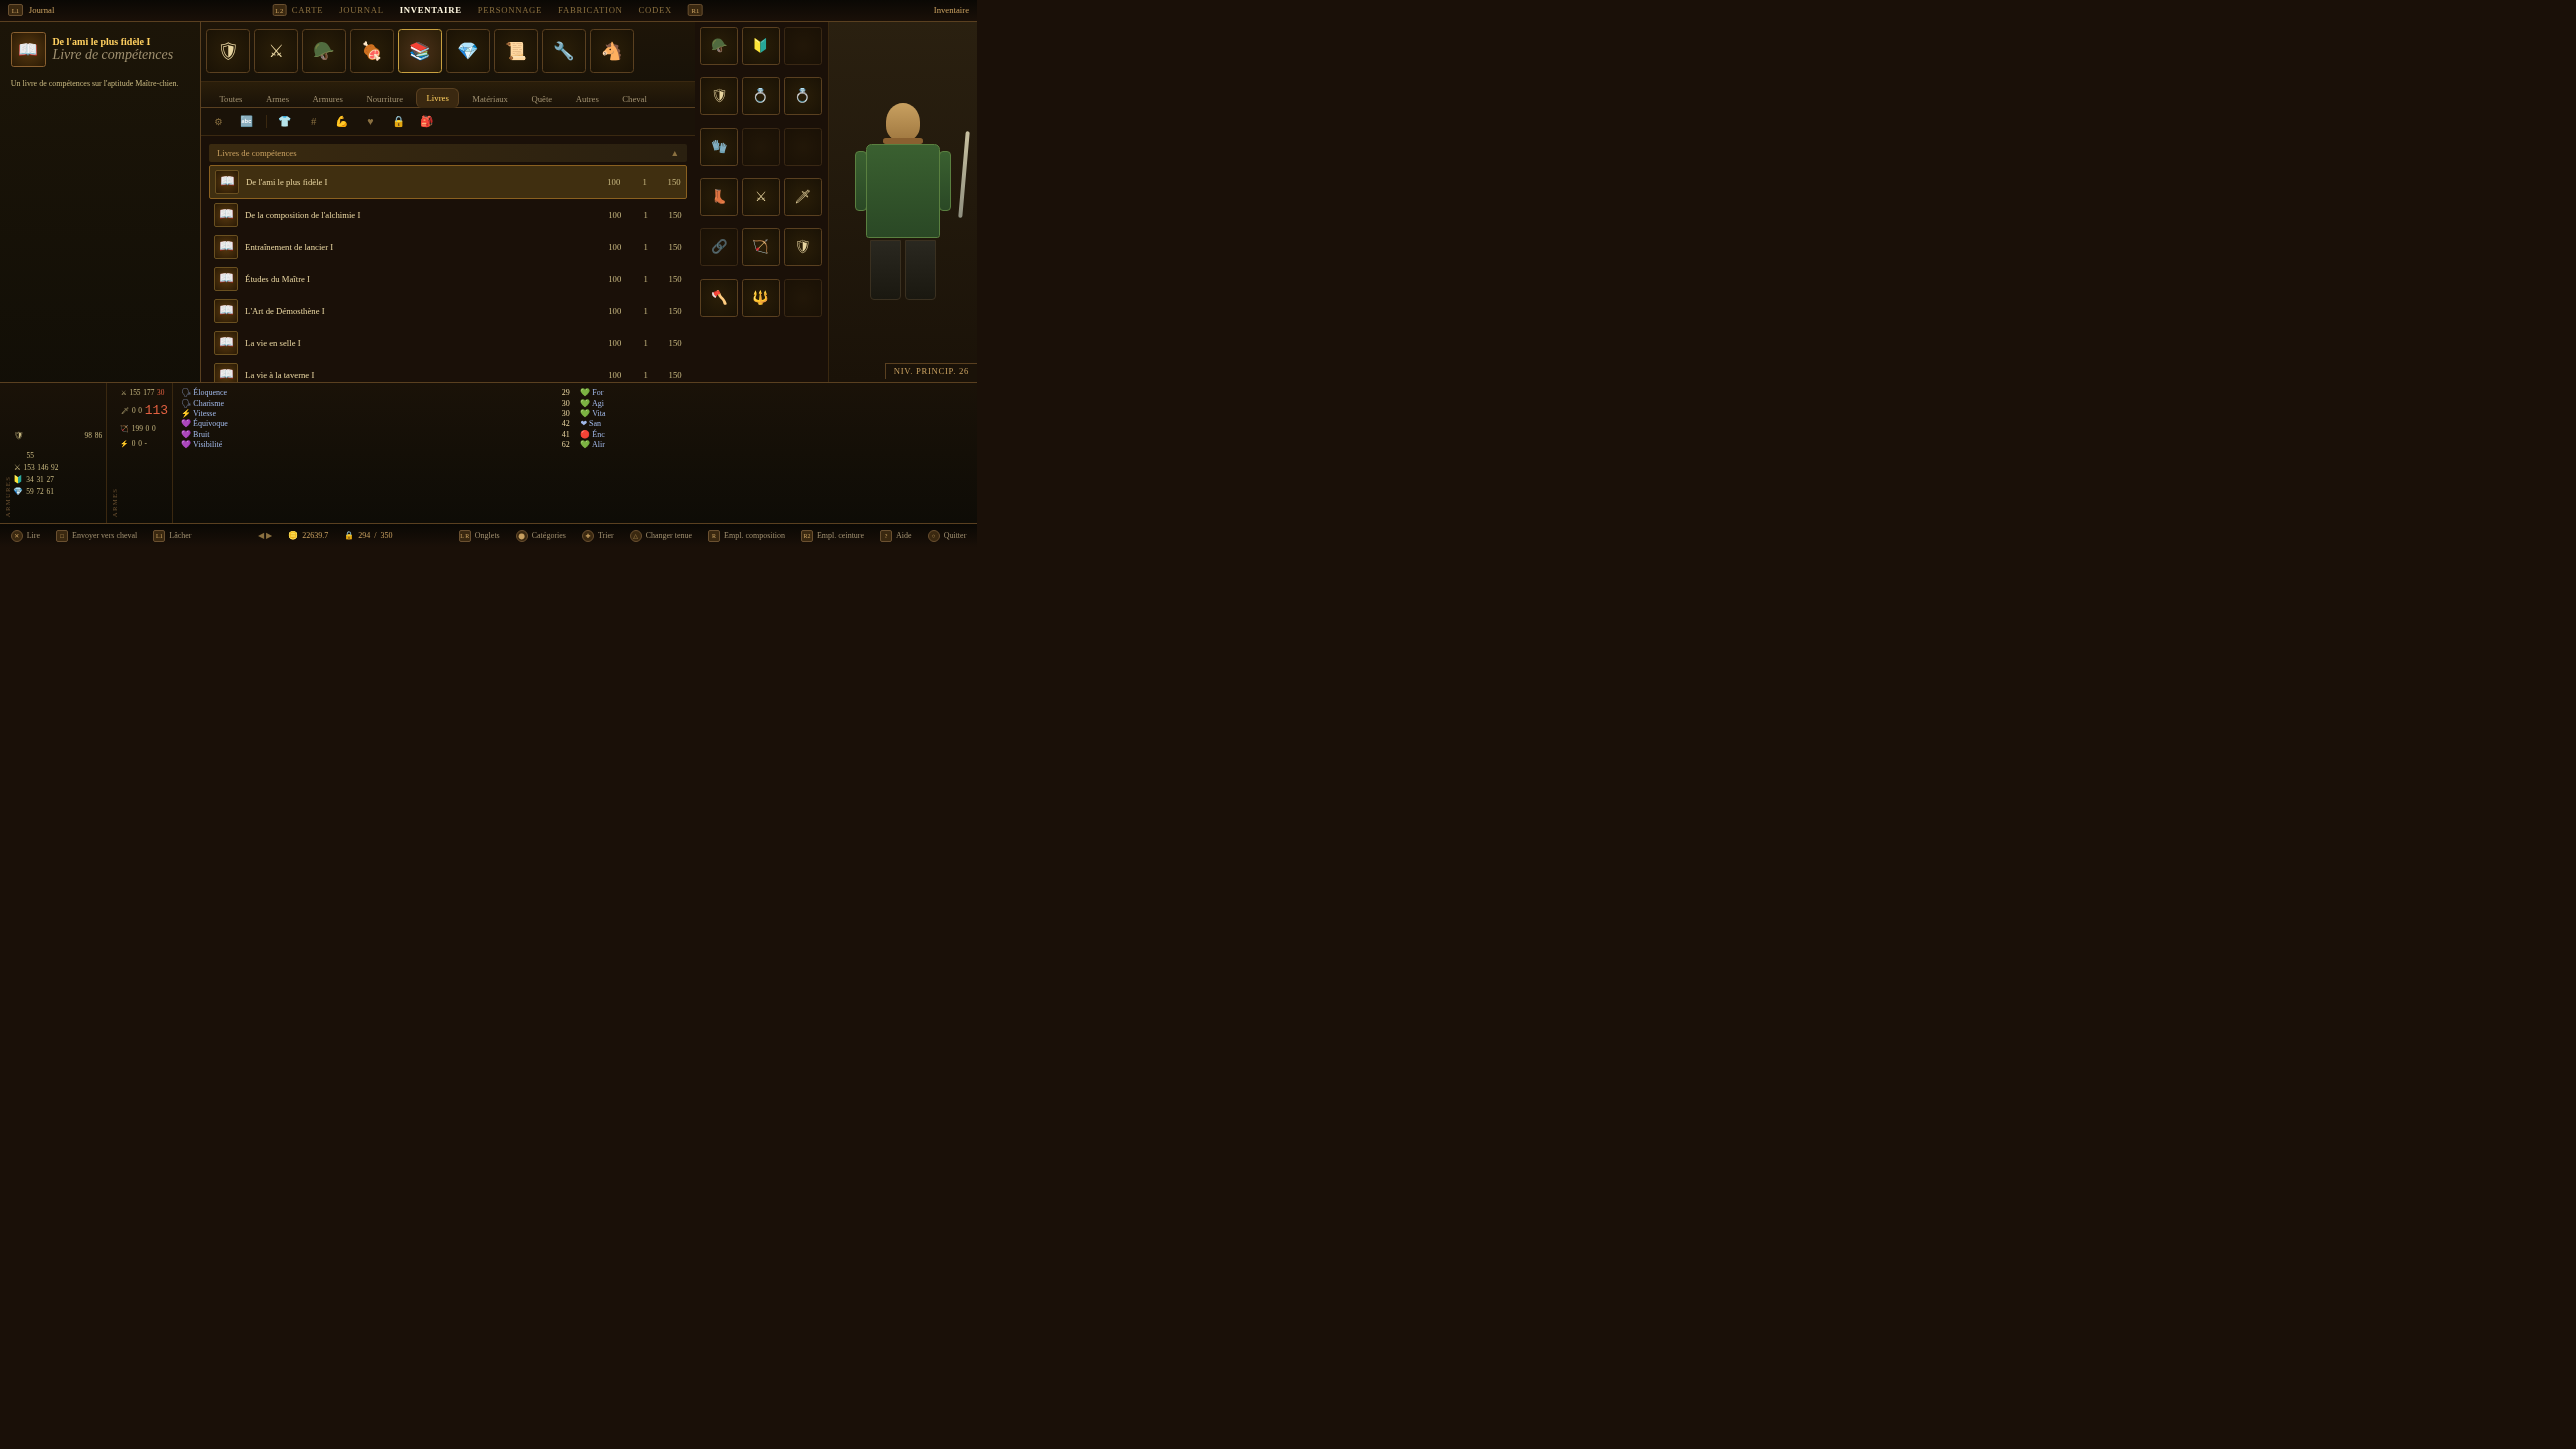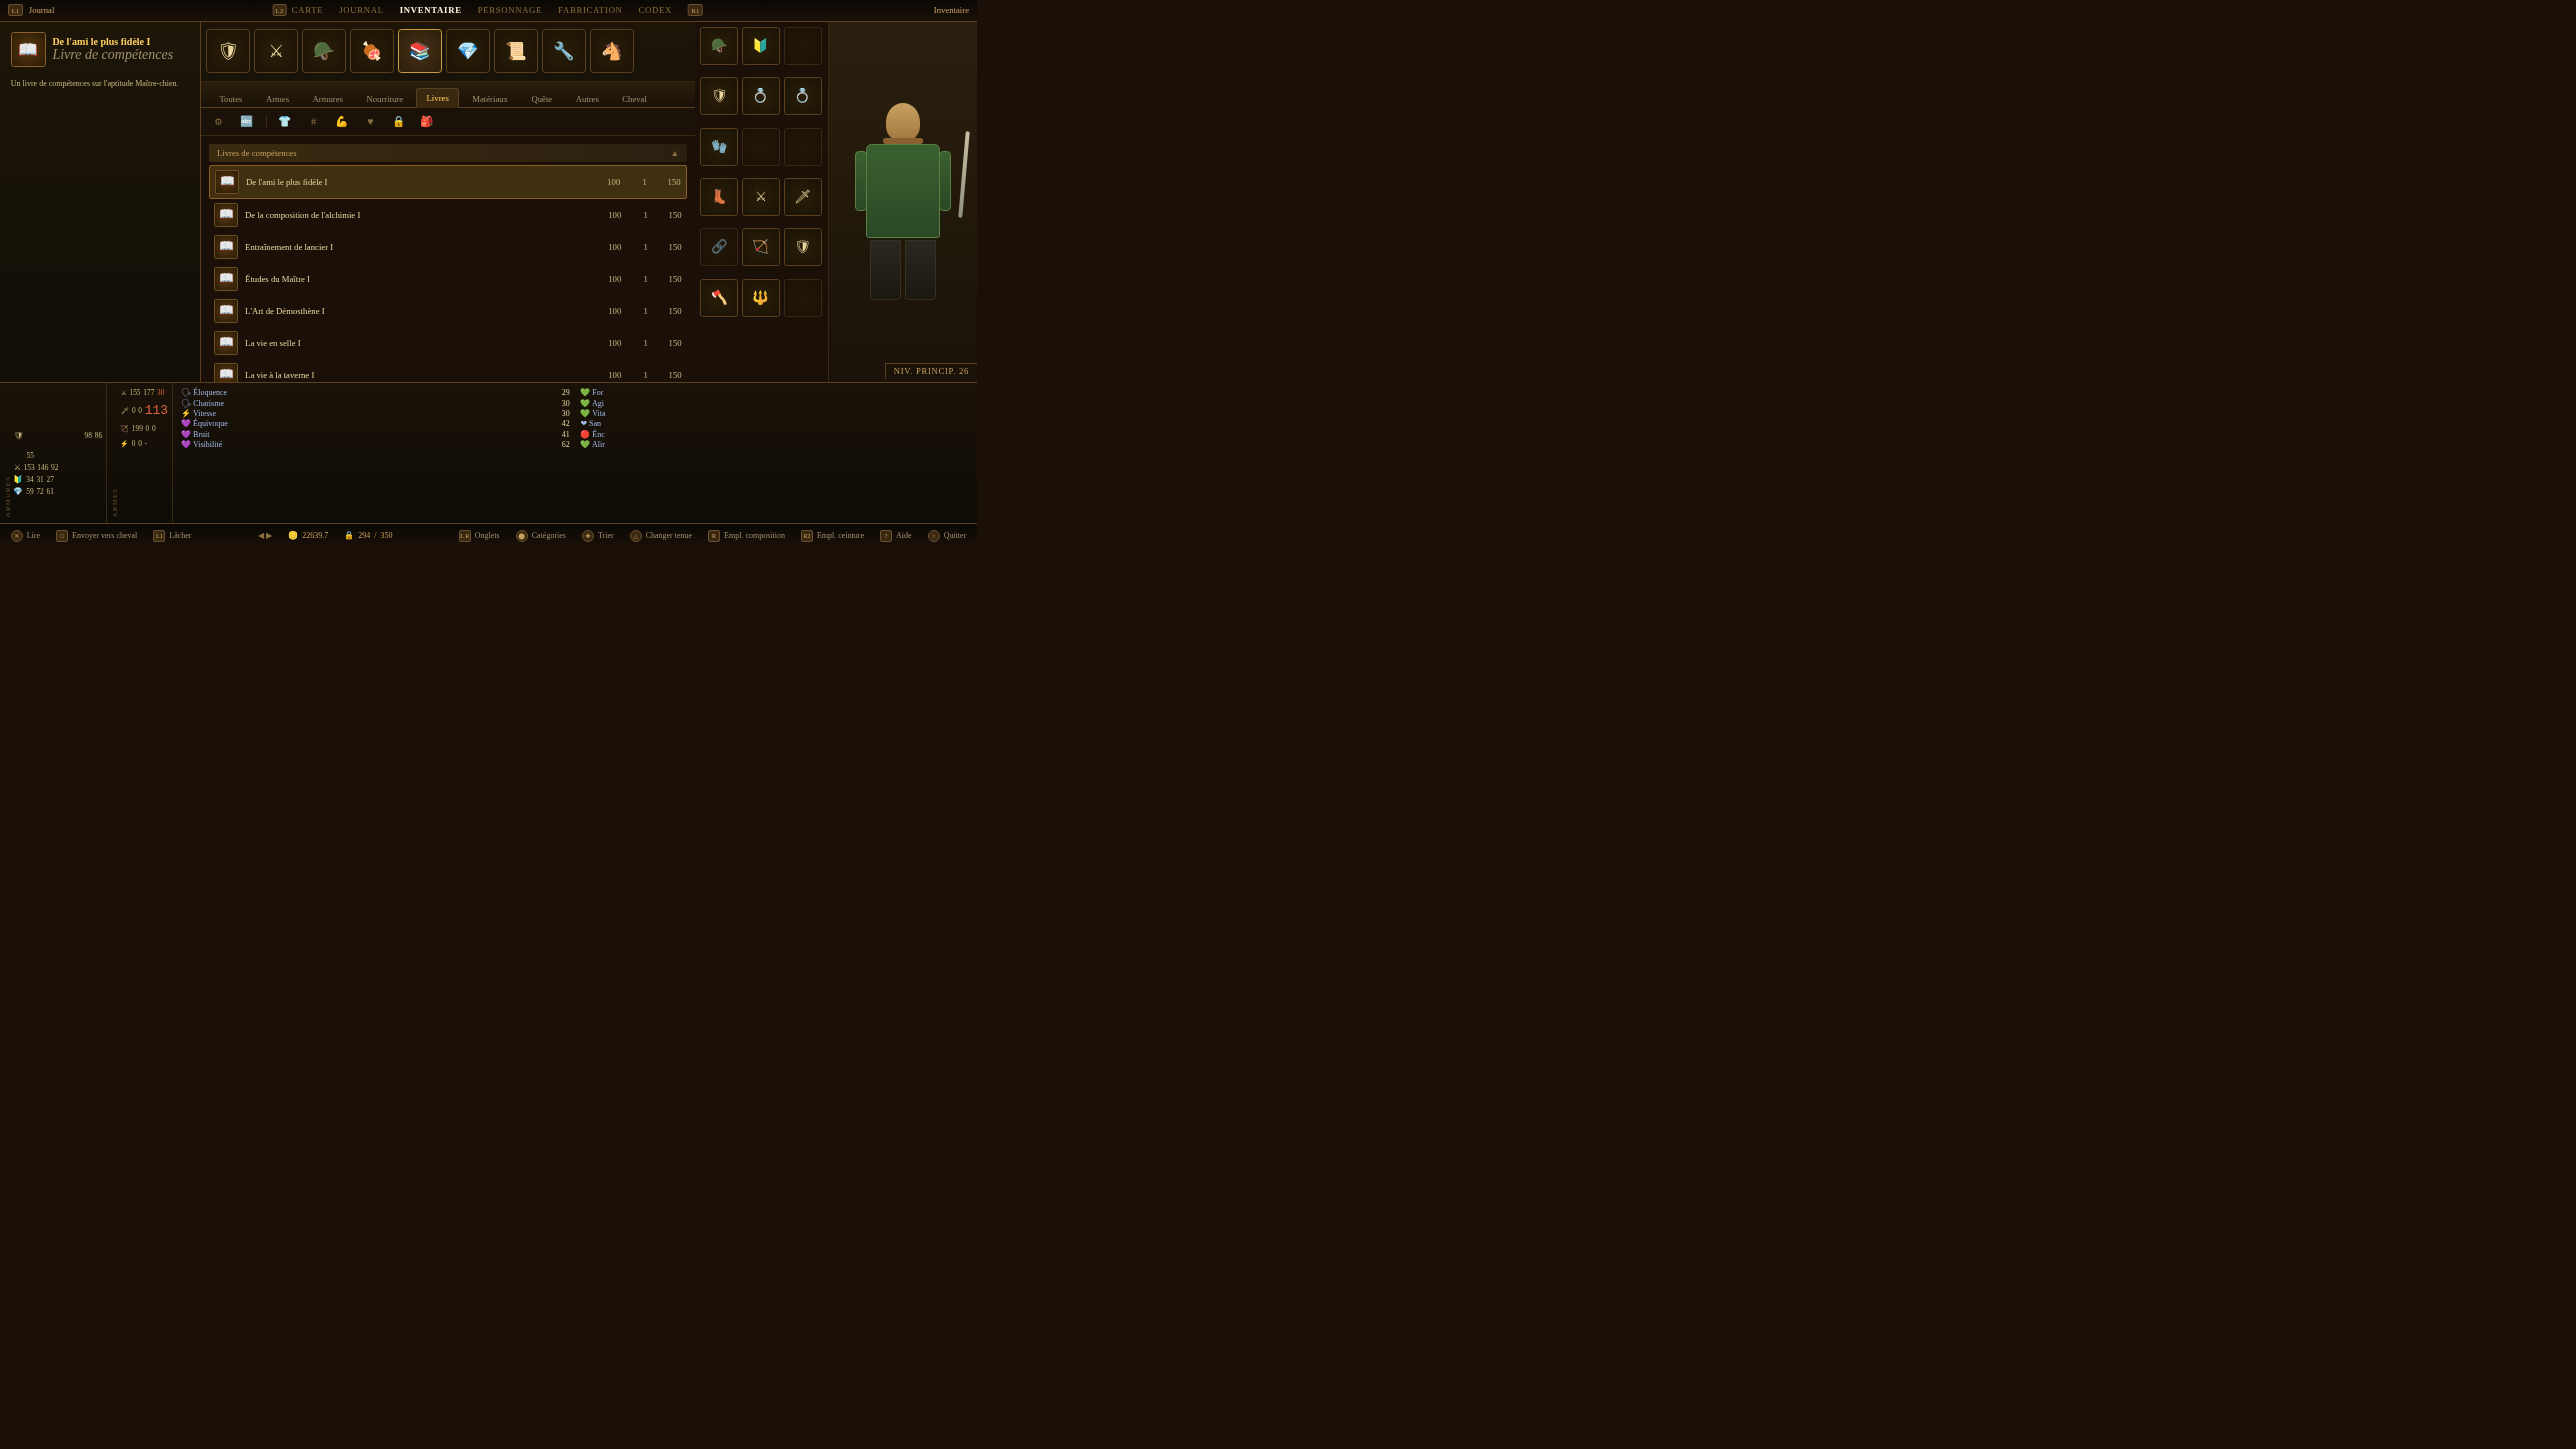--- a/index.html
+++ b/index.html
@@ -172,20 +172,21 @@
       border: 0.7px solid transparent;
       border-bottom: none;
       position: relative;
       bottom: -1.3px;
     }
     .cat-tab.active {
       background: #3a2810;
       color: #ffd060;
       border-color: #5a4020;
       border-bottom: 1.3px solid #3a2810;
+      border-radius: 6px;
     }
 
     
     .icon-tabs {
       display: flex;
       align-items: center;
       background: #1a1208;
       border-bottom: 0.7px solid #3a2810;
       padding: 4px 8px;
       gap: 9.4px;

